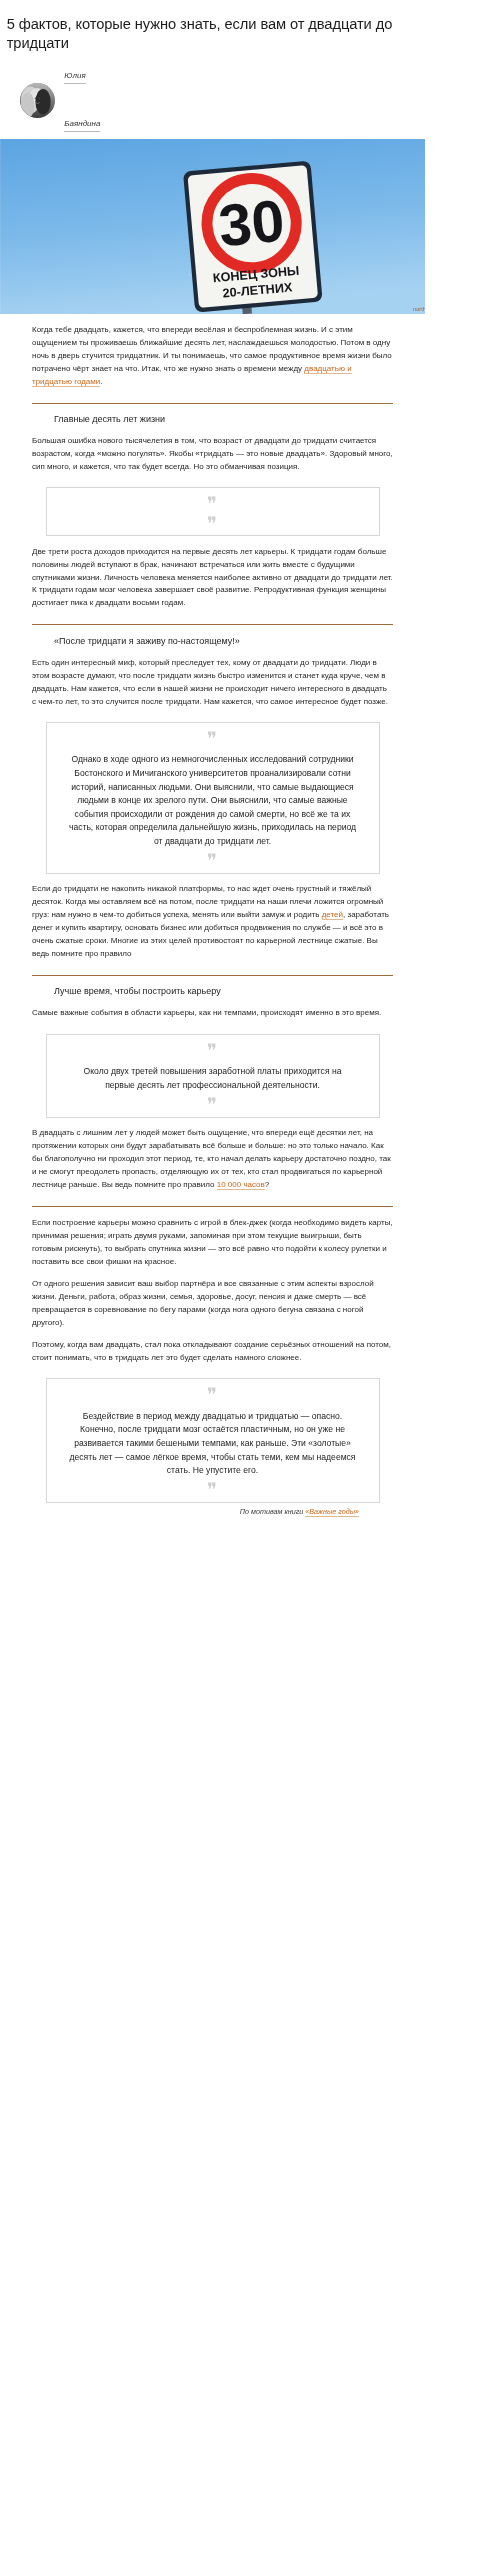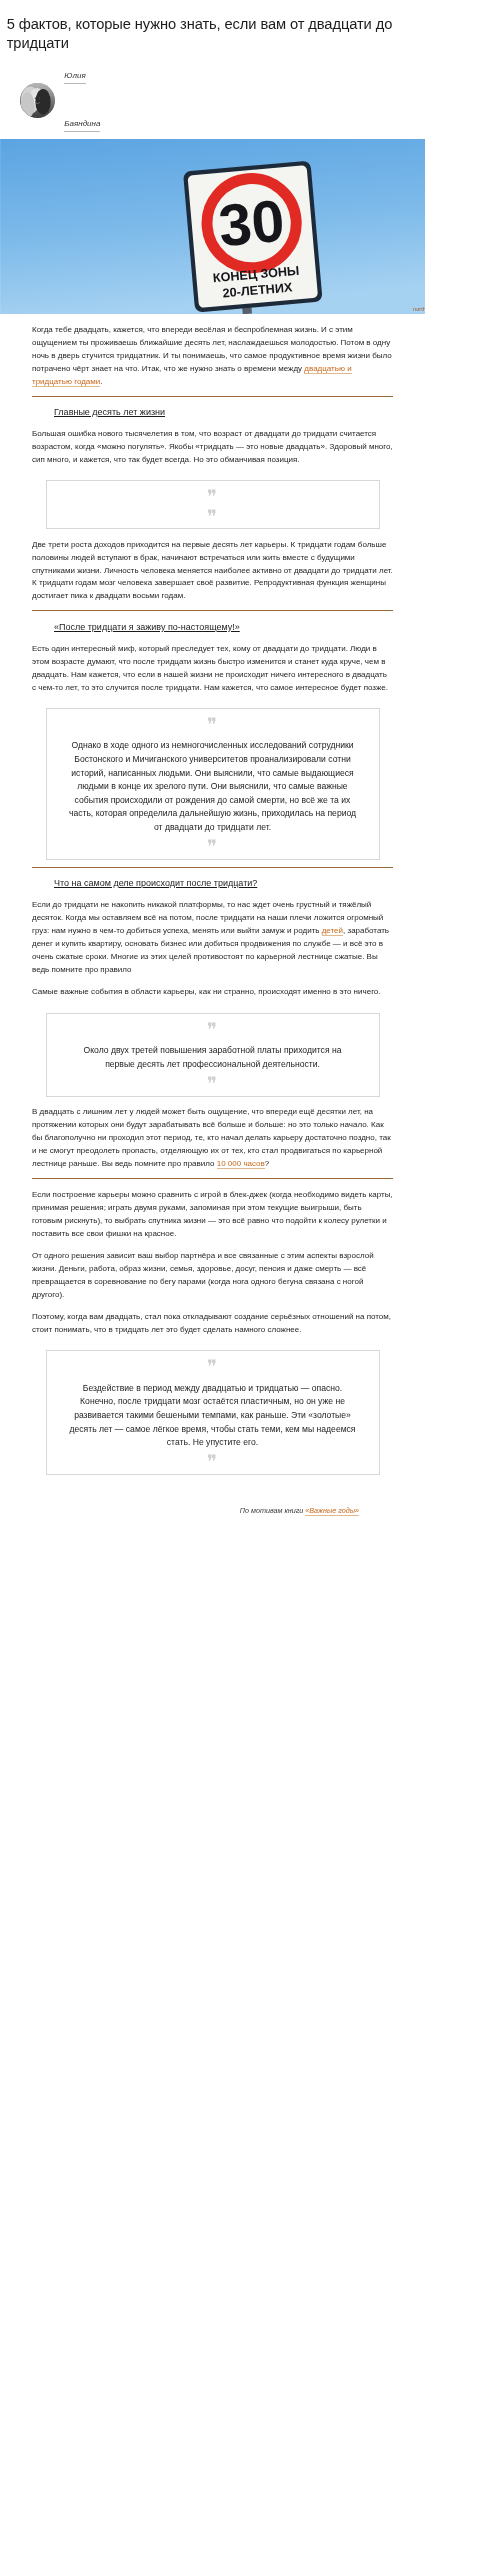--- a/index.html
+++ b/index.html
@@ -76,21 +76,21 @@
     font-size:8px;
     line-height:1.62;
     color:#262626;
     margin:9.3px 0 0 0;
     text-align:left;
   }
   p.para:first-child{margin-top:10px;}
   a.lnk{color:#c8691b;text-decoration:none;border-bottom:0.8px solid #e2b88d;}
 
   
-  .sec{margin:7px 0 0 0;text-decoration:underline;}
+  .sec{margin:14px 0 0 0;}
   .rule{
     height:0;
     border-top:1.2px solid #9c6b3c;
     border-bottom:1.2px solid #d8b189;
     margin:0 0 8.4px 0;
     line-height:0;
     font-size:0;
   }
   .rule b{display:block;height:1px;background:#ffffff;}
   .sec-title{
@@ -123,21 +123,21 @@
     line-height:0.6;
     color:#cfcfcf;
     letter-spacing:0.8px;
     height:11.8px;
   }
   .qmark.top{margin:0 0 7.6px 0;}
   .qmark.bot{margin:7.6px 0 0 0;}
 
   
   .footer{
-    margin:31px 0 0 0;
+    margin:4px 0 0 0;
     text-align:right;
     padding:0 34px 0 0;
     font-style:italic;
     font-size:7.2px;
     color:#3a3a3a;
   }
   .footer a{color:#c8691b;text-decoration:none;border-bottom:0.8px solid #e2b88d;}
   .tail{height:539px;}
 </style>
 </head>
@@ -226,29 +226,29 @@
         </div>
       <h2 class="sec-title">«После тридцати я заживу по-настоящему!»</h2>
     </div>
     <p class="para">Есть один интересный миф, который преследует тех, кому от двадцати до тридцати. Люди в этом возрасте думают, что после тридцати жизнь быстро изменится и станет куда круче, чем в двадцать. Нам кажется, что если в нашей жизни не происходит ничего интересного в двадцать с чем-то лет, то это случится после тридцати. Нам кажется, что самое интересное будет позже.</p>
     <div class="pull">
       <span class="qmark top">❞</span>
       <div class="qtext">Однако в ходе одного из немногочисленных исследований сотрудники Бостонского и Мичиганского университетов проанализировали сотни историй, написанных людьми. Они выяснили, что самые выдающиеся людьми в конце их зрелого пути. Они выяснили, что самые важные события происходили от рождения до самой смерти, но всё же та их часть, которая определила дальнейшую жизнь, приходилась на период от двадцати до тридцати лет.</div>
       <span class="qmark bot">❞</span>
     </div>
 
-    <div class="sec">
-      <div class="rule">
-          <b></b>
-        </div>
-      <h2 class="sec-title">Что на самом деле происходит после тридцати?</h2>
-    </div>
     <p class="para"><span>Если до тридцати не накопить никакой платформы, то нас ждет очень грустный и тяжёлый десяток. Когда мы оставляем всё на потом, после тридцати на наши плечи ложится огромный груз: нам нужно в чем-то добиться успеха, менять или выйти замуж и родить </span><a class="lnk" href="#">детей</a><span>, заработать денег и купить квартиру, основать бизнес или добиться продвижения по службе — и всё это в очень сжатые сроки. Многие из этих целей противостоят по карьерной лестнице сжатые. Вы ведь помните про правило </span></p>
 
-    <p class="para">Самые важные события в области карьеры, как ни странно, происходят именно в это ничего.</p>
+    <div class="sec">
+      <div class="rule">
+          <b></b>
+        </div>
+      <h2 class="sec-title">Лучше время, чтобы построить карьеру</h2>
+    </div>
+    <p class="para">Самые важные события в области карьеры, как ни темпами, происходят именно в это время.</p>
     <div class="pull">
       <span class="qmark top">❞</span>
       <div class="qtext">Около двух третей повышения заработной платы приходится на первые десять лет профессиональной деятельности.</div>
       <span class="qmark bot">❞</span>
     </div>
     <p class="para"><span>В двадцать с лишним лет у людей может быть ощущение, что впереди ещё десятки лет, на протяжении которых они будут зарабатывать всё больше и больше: но это только начало. Как бы благополучно ни проходил этот период, те, кто начал делать карьеру достаточно поздно, так и не смогут преодолеть пропасть, отделяющую их от тех, кто стал продвигаться по карьерной лестнице раньше. Вы ведь помните про правило </span><a class="lnk" href="#">10 000 часов</a><span>?</span></p>
 
     <div class="sec">
       <div class="rule">
           <b></b>

